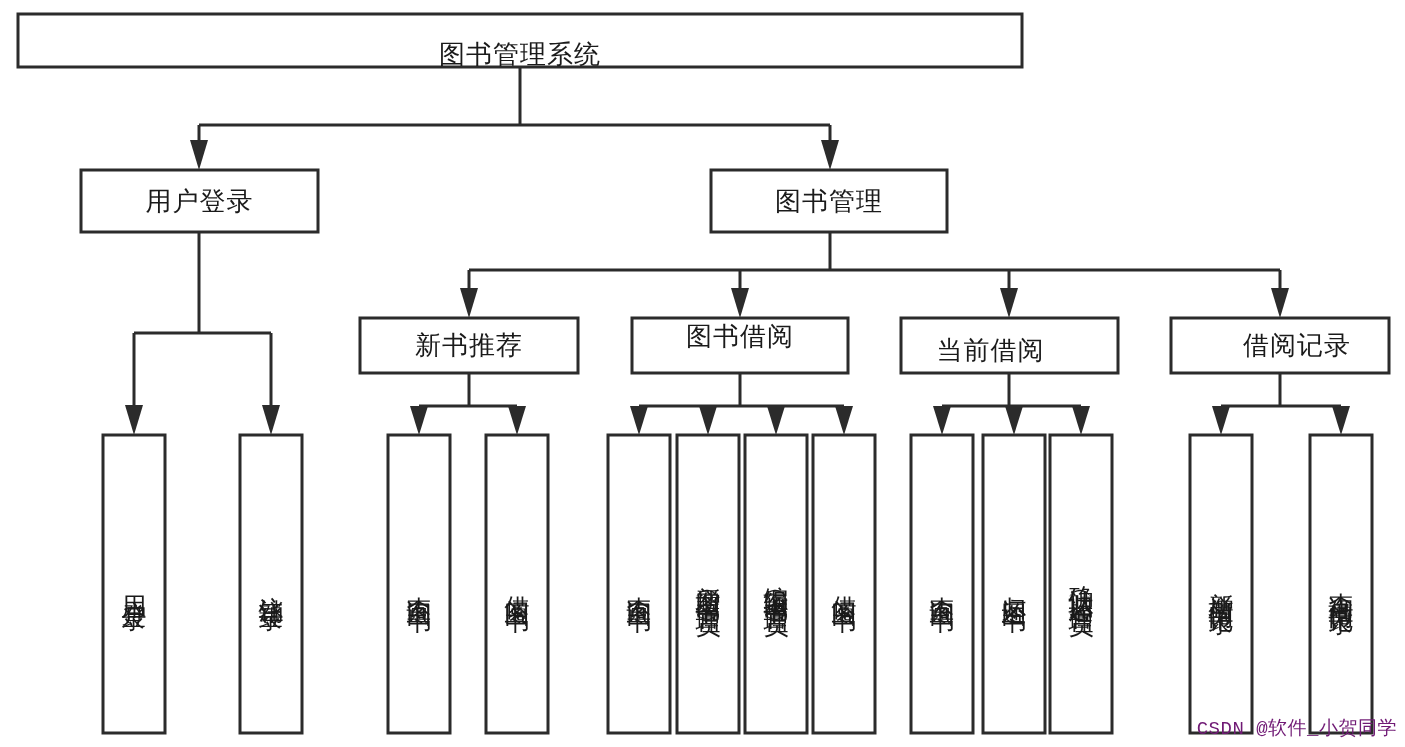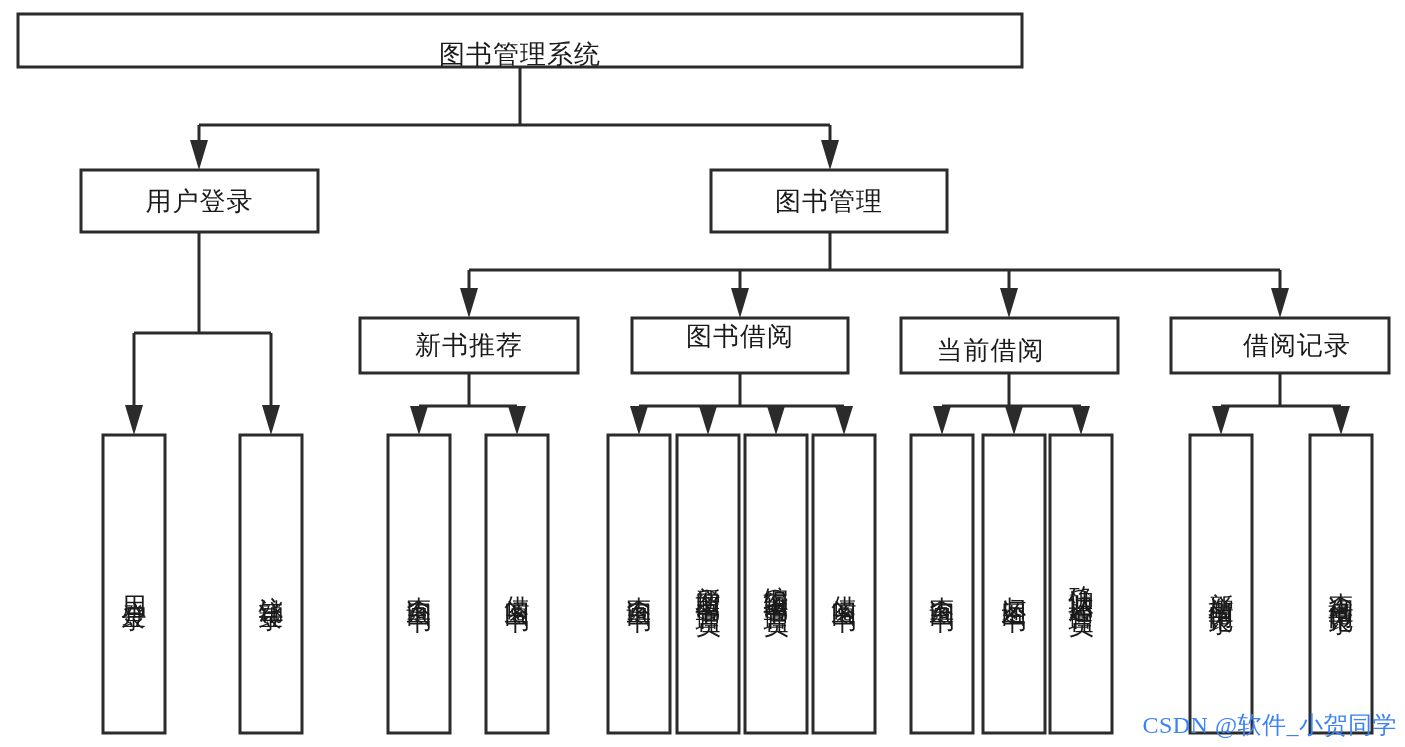--- a/index.html
+++ b/index.html
@@ -65,23 +65,23 @@
     color: #1a1a1a;
     font-family: "Liberation Sans", "DejaVu Sans", sans-serif;
     letter-spacing: 1px;
     pointer-events: none;
     white-space: nowrap;
   }
   .watermark {
     position: absolute;
     right: 8px;
     bottom: 6px;
-    font-size: 24px;
-    color: #3b82f6;
-    font-family: Liberation Serif, serif;
+    font-size: 19px;
+    color: #701a75;
+    font-family: Liberation Mono, monospace;
     letter-spacing: 0.5px;
     white-space: nowrap;
   }
 </style>
 </head>
 <body>
 
 <div id="diagram-root">
 
   <svg class="diagram-canvas" viewBox="0 0 1405 747">

